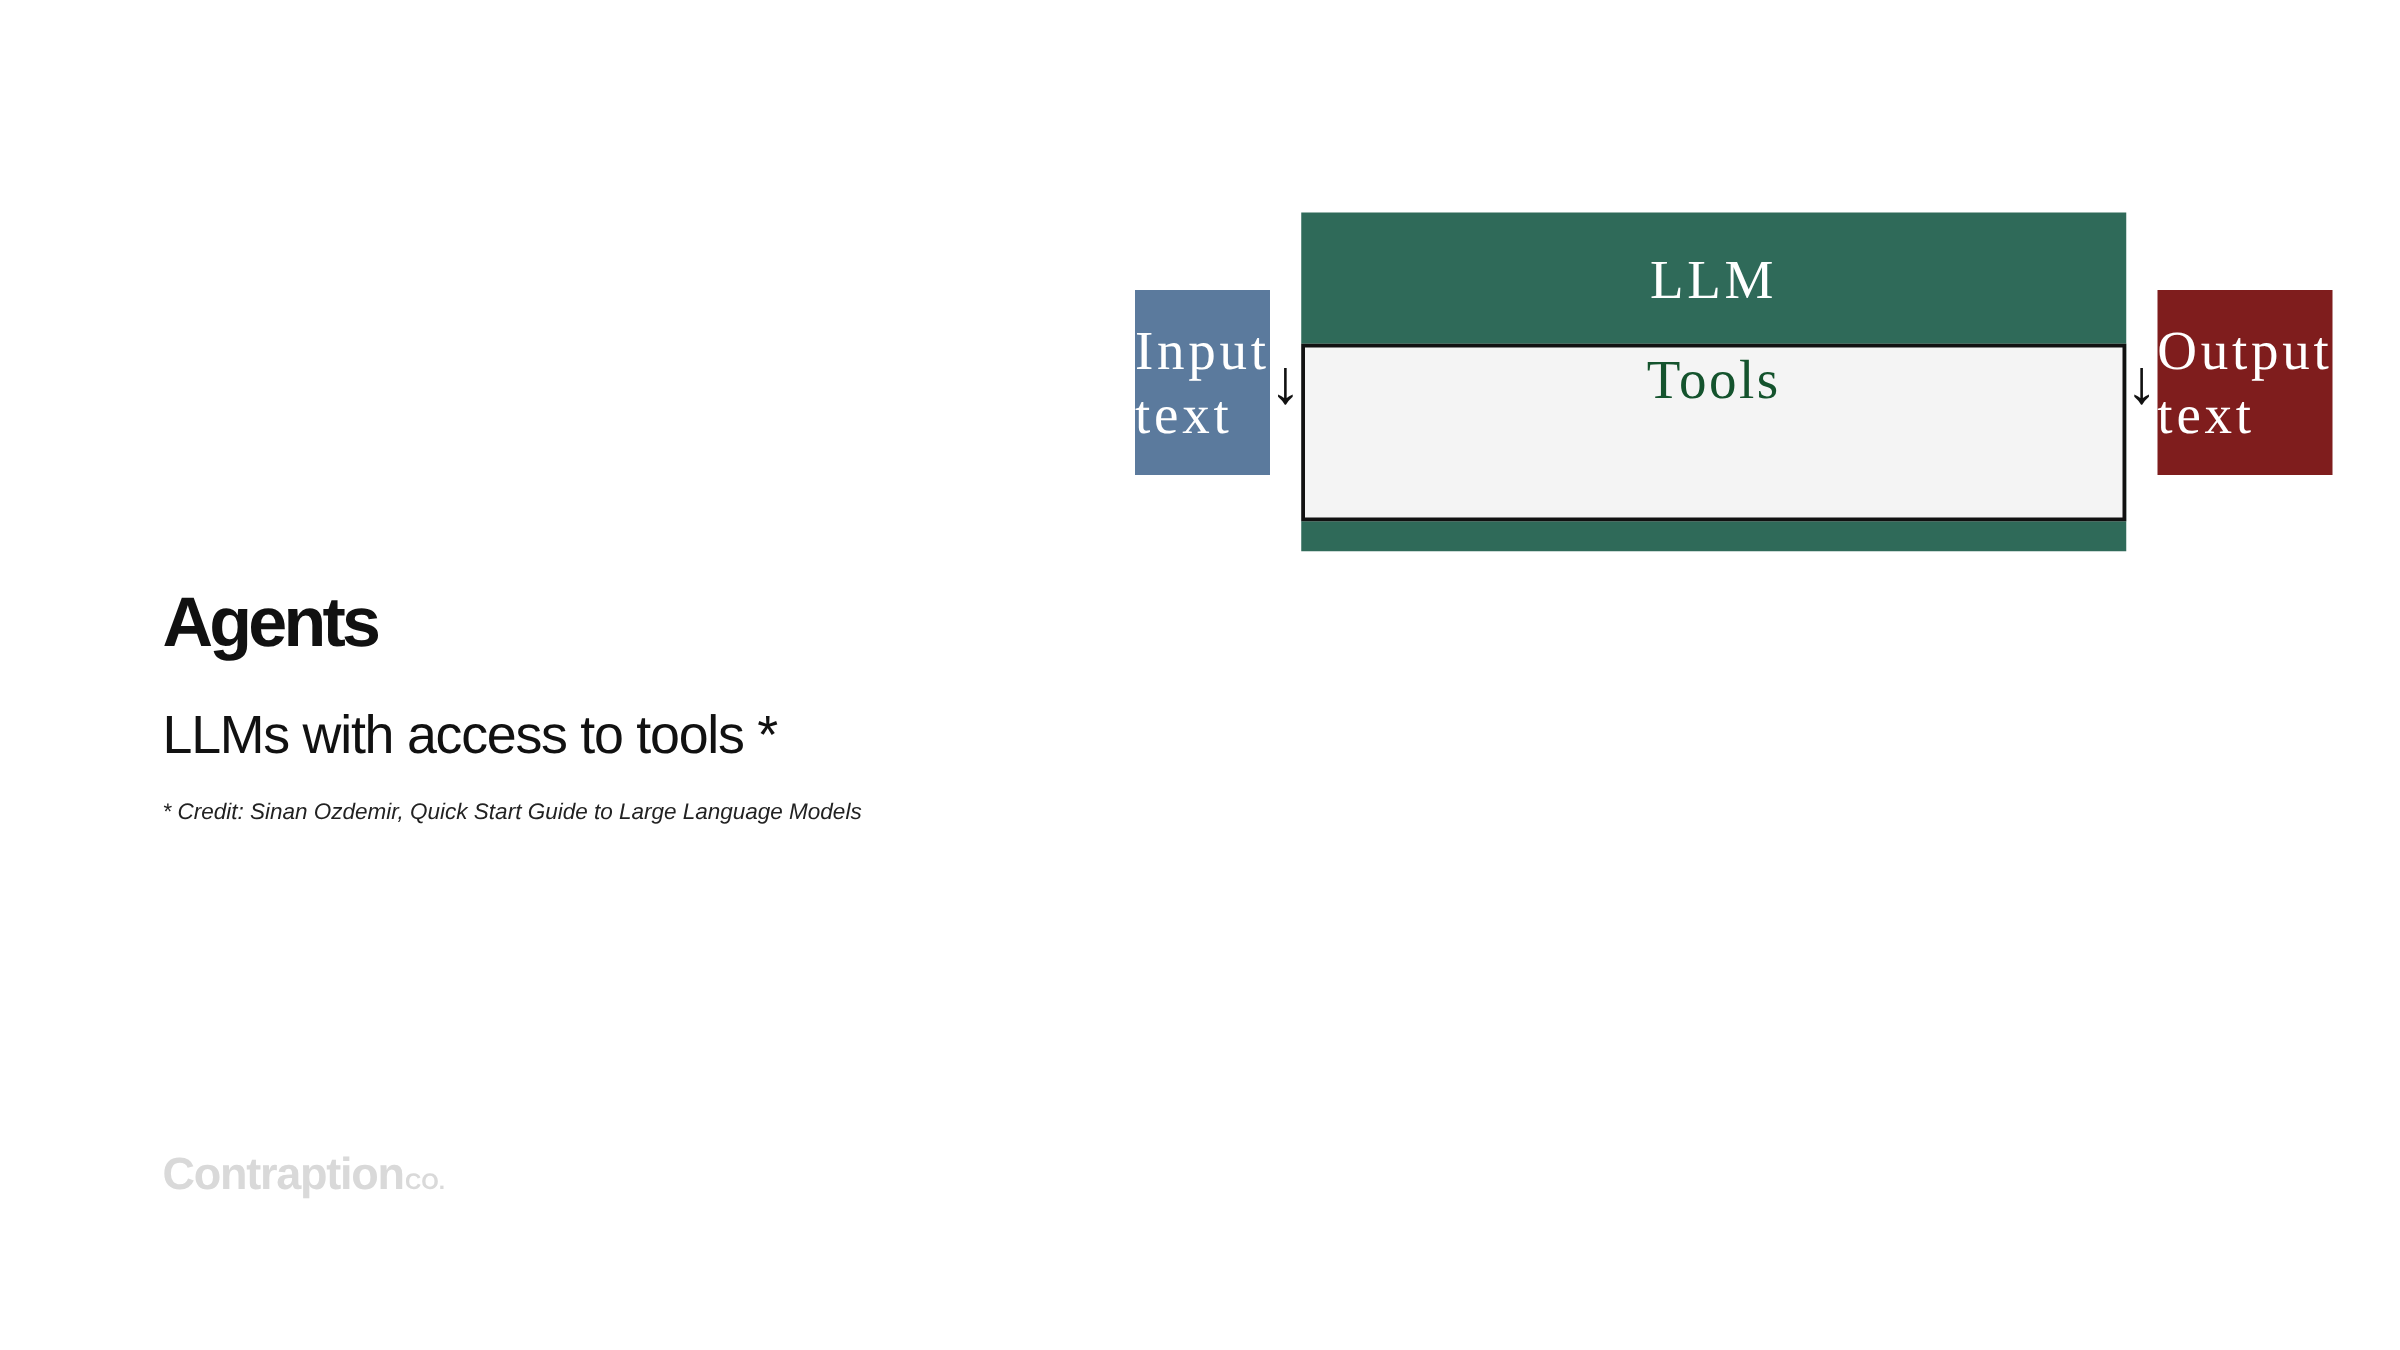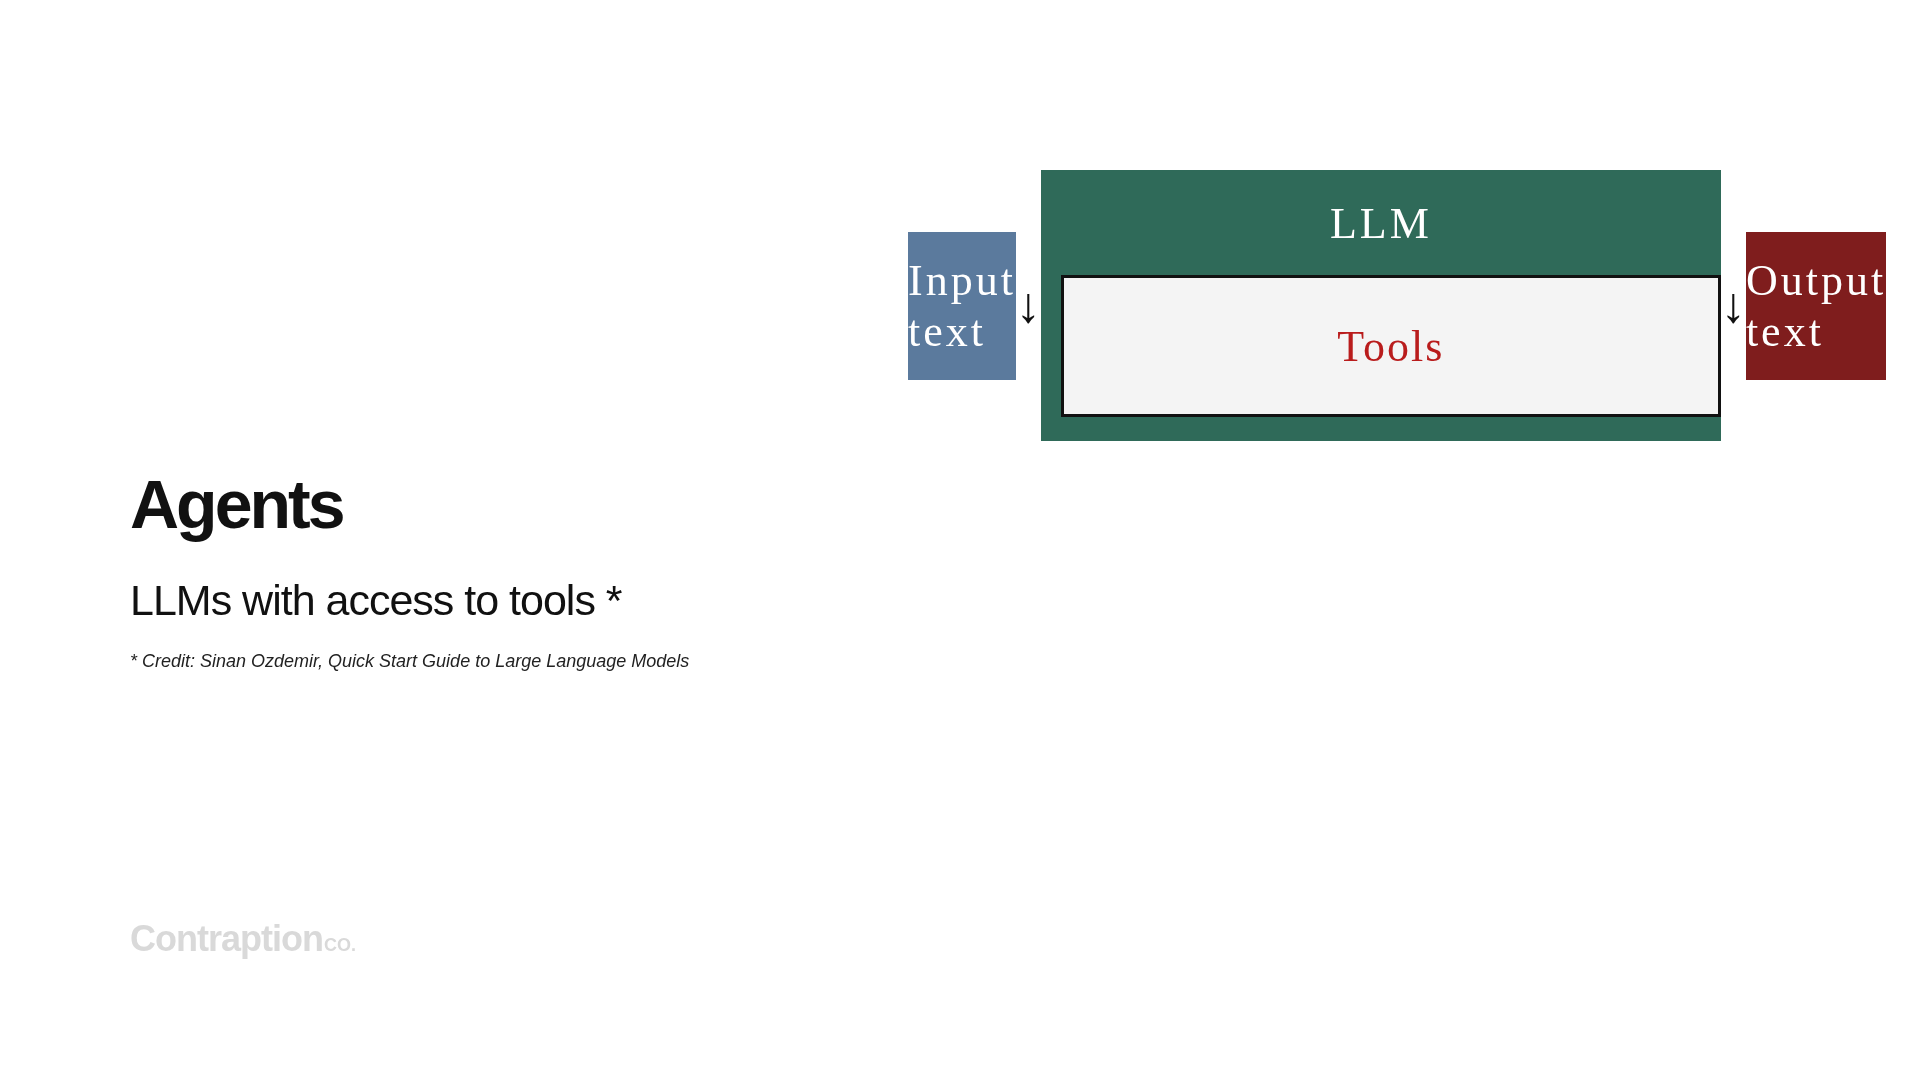--- a/index.html
+++ b/index.html
@@ -1,35 +1,35 @@
 <!DOCTYPE html>
 <html><head>
 <meta charset="utf-8">
 <style>
   * { box-sizing: border-box; margin: 0; padding: 0; }
   html, body { width: 1920px; height: 1080px; background: #ffffff; font-family: -apple-system, BlinkMacSystemFont, "Segoe UI", Helvetica, Arial, sans-serif; overflow: hidden; }
   .slide { position: relative; width: 1920px; height: 1080px; }
 
   .left-col { position: absolute; left: 130px; top: 470px; width: 760px; }
-  .title { font-size: 68px; font-weight: 800; letter-spacing: -3px; color: #111; line-height: 1; margin-bottom: 38px; font-family: "Helvetica Neue", Helvetica, Arial, sans-serif; font-stretch: condensed; }
+  .title { font-size: 56px; font-weight: 800; letter-spacing: -3px; color: #111; line-height: 1; margin-bottom: 38px; font-family: "Helvetica Neue", Helvetica, Arial, sans-serif; font-stretch: condensed; }
   .subtitle { font-size: 43px; font-weight: 400; color: #111; letter-spacing: -1px; margin-bottom: 26px; font-family: "Helvetica Neue", Helvetica, Arial, sans-serif; }
   .credit { font-size: 18px; font-style: italic; color: #222; font-weight: 400; }
 
   .logo { position: absolute; left: 130px; bottom: 120px; color: #d9d9d9; font-weight: 800; font-size: 36px; letter-spacing: -1px; font-family: "Helvetica Neue", Helvetica, Arial, sans-serif; }
   .logo .co { font-size: 18px; font-weight: 800; margin-left: 1px; vertical-align: baseline; letter-spacing: 0; }
 
   .diagram { position: absolute; right: 200px; top: 170px; width: 812px; display: flex; flex-direction: row; align-items: center; }
 
   .box { width: 100%; display: flex; flex-direction: column; align-items: center; justify-content: center; color: #fff; font-size: 44px; font-weight: 400; letter-spacing: 3px; font-family: Georgia, "Times New Roman", serif; }
   .box-input { background: #5b7a9d; height: 148px; }
   .box-llm { background: #2f6a59; padding-top: 28px; padding-bottom: 24px; }
   .box-llm .llm-label { margin-bottom: 26px; }
   .box-output { background: #7f1d1d; height: 148px; }
 
-  .tools-box { background: #f4f4f4; border: 3px solid #111; width: 660px; height: 142px; display: flex; align-items: center; justify-content: center; color: #b91c1c; font-size: 44px; letter-spacing: 2px; margin-left: 20px; }
+  .tools-box { background: #f4f4f4; border: 3px solid #111; width: 660px; height: 142px; display: flex; justify-content: center; color: #14532d; font-size: 44px; letter-spacing: 2px; }
 
   .arrow { font-size: 50px; color: #111; line-height: 1; margin: 2px 0 4px 0; font-weight: 700; }
 </style>
 </head>
 <body>
 
 <div class="slide">
 
   <div class="left-col">
     <div class="title">Agents</div>

